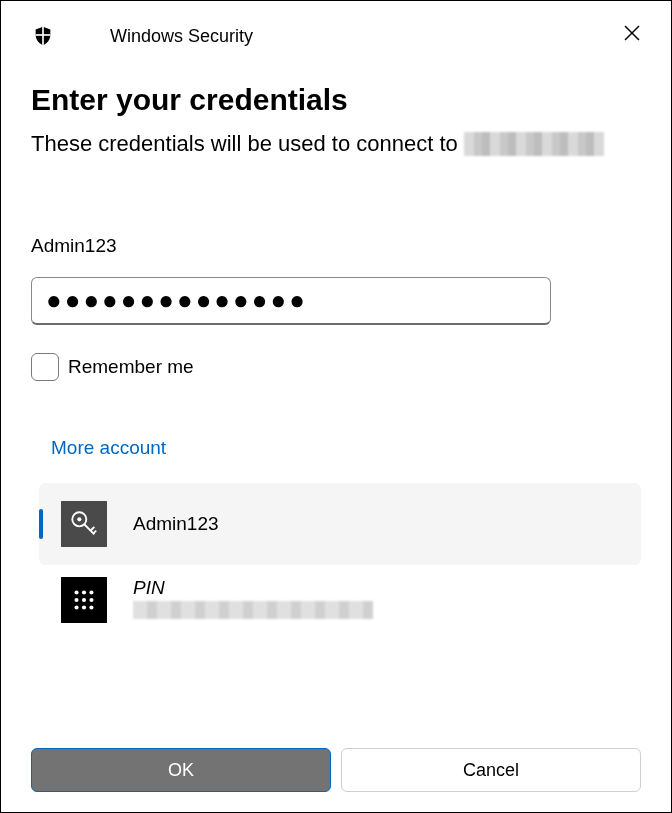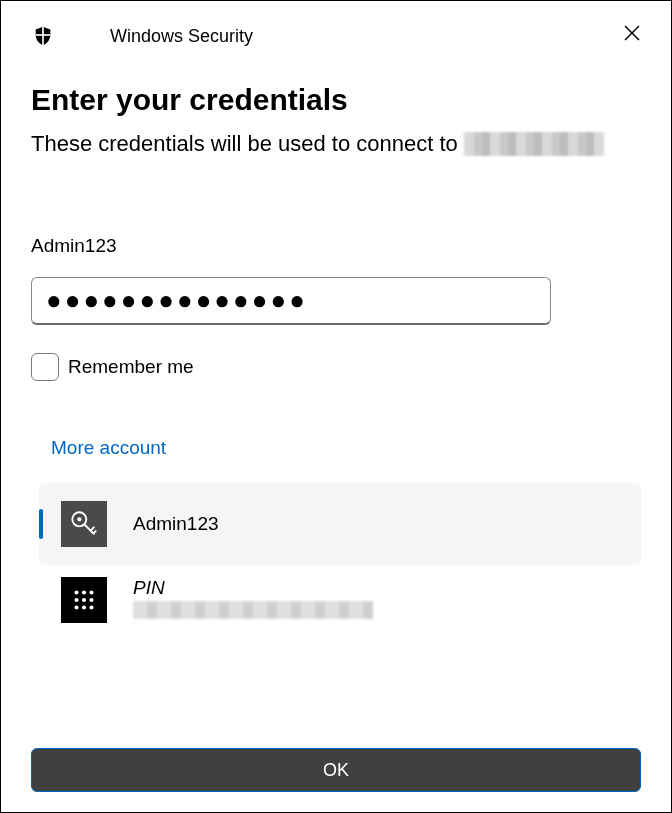--- a/index.html
+++ b/index.html
@@ -187,21 +187,21 @@
     }
     .btn {
       flex: 1;
       height: 44px;
       border-radius: 6px;
       font-size: 18px;
       cursor: pointer;
       border: none;
     }
     .btn-primary {
-      background: #404040;
+      background: #737373;
       color: #fff;
       border: 1px solid #0067c0;
     }
     .btn-secondary {
       background: #fff;
       color: #000;
       border: 1px solid #cfcfcf;
     }
     .pin-item {
       height: 68px;
@@ -280,13 +280,14 @@
       <div class="choice-text-col">
         <span class="choice-label">PIN</span>
         <span class="choice-sub"></span>
       </div>
     </div>
   </div>
 </div>
 
 <div class="button-row">
   <button class="btn btn-primary">OK</button>
+  <button class="btn btn-secondary">Cancel</button>
 </div>
 
 </body></html>

